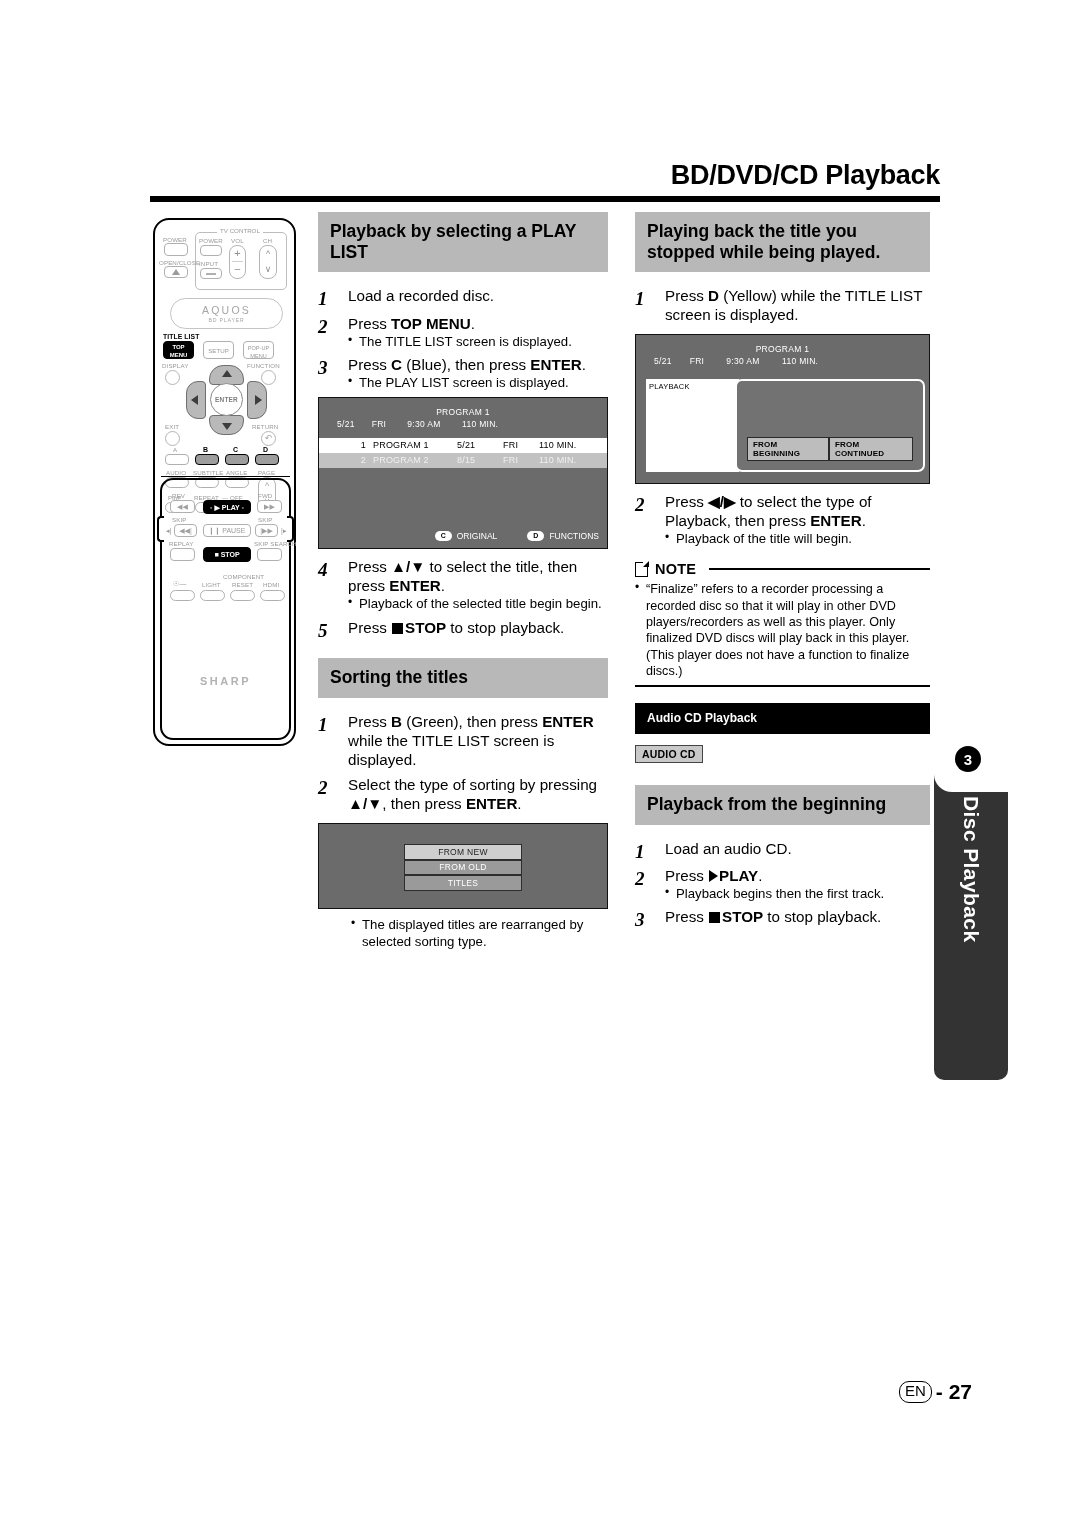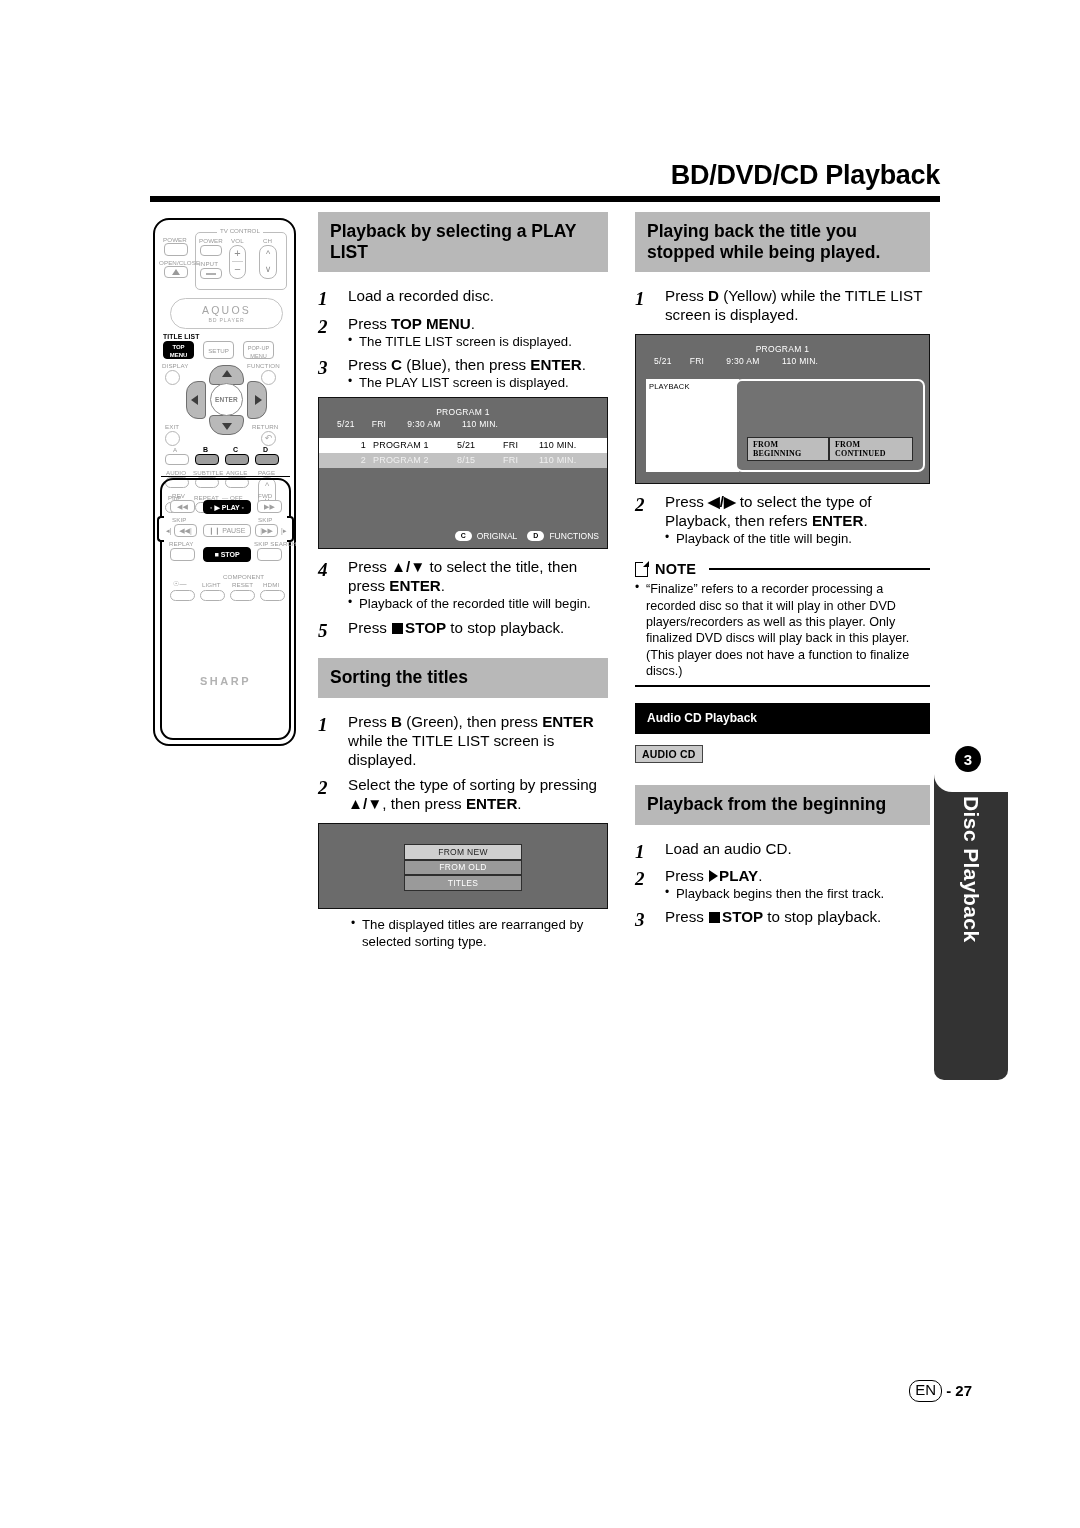--- a/index.html
+++ b/index.html
@@ -108,21 +108,21 @@
   .list-row.sel   { background:#ffffff; color:#000; }
   .list-row.unsel { background:#c2c2c2; color:#f0f0f0; }
   .list-row .idx  { width:54px; text-align:right; padding-right:7px; }
   .list-row .nm   { flex:1 1 auto; }
   .list-row .d1   { width:46px; text-align:left; }
   .list-row .d2   { width:36px; text-align:left; }
   .list-row .d3   { width:60px; text-align:left; }
 
   .scr-footer {
     position:absolute; right:8px; bottom:7px;
-    display:flex; gap:10px; align-items:center;
+    display:flex; gap:30px; align-items:center;
   }
   .fkey { display:flex; align-items:center; gap:5px; color:#fff; font-size:8.5px; }
   .fkey .pill {
     background:#fff; color:#000; font-size:7px; font-weight:bold;
     border-radius:7px; padding:1px 6px 1.5px 6px; line-height:1;
   }
 
   
   .menu-screen { height:86px; }
   .menu-box { position:absolute; left:50%; top:20px; transform:translateX(-50%); width:118px; }
@@ -139,21 +139,21 @@
     position:absolute; left:10px; top:44px; width:93px; height:93px;
     background:#fff;
   }
   .pb-left span { font-size:7.5px; color:#000; display:block; padding:3px 0 0 3px; letter-spacing:0.2px; }
   .pb-right {
     position:absolute; left:99px; top:44px; right:4px; height:93px;
     background:#727272; border:2px solid #fff; border-radius:7px;
   }
   .pb-btns {
     position:absolute; left:0; right:0; top:56px;
-    display:flex; justify-content:space-around; padding:0 10px;font-family:Liberation Serif, serif;
+    display:flex; justify-content:space-around; padding:0 10px;
   }
   .pb-btn {
     border:1px solid #2a2a2a; background:#bdbdbd; color:#000;
     font-size:8px; font-weight:bold; letter-spacing:0.2px;
     padding:1.5px 5px 2px 5px;
   }
 
   
   .note-wrap { margin-top:12px; }
   .note-head { display:flex; align-items:center; gap:7px; }
@@ -199,21 +199,21 @@
     writing-mode:vertical-rl; text-orientation:mixed;
     letter-spacing:0.4px; white-space:nowrap;
   }
 
   
   #footer { position:absolute; right:108px; top:1380px; display:flex; align-items:center; gap:4px; }
   #footer .en {
     border:1.8px solid #000; border-radius:10px;
     font-size:15px; font-weight:normal; padding:0px 5px 1px 5px; line-height:1.25;
   }
-  #footer .pg { font-size:15px; font-weight:bold; }
+  #footer .pg { font-size:21px; font-weight:bold; }
 
   
   #remote {
     position:absolute; left:153px; top:218px;
     width:143px; height:528px;
     border:2.6px solid #000; border-radius:16px;
     background:#fff;
   }
   .rm-text { font-family:"Liberation Sans", sans-serif; color:#9a9a9a; }
   .rm-lbl  { position:absolute; font-size:6.2px; color:#9a9a9a; letter-spacing:0.1px; white-space:nowrap; }
@@ -527,21 +527,21 @@
           <span>FUNCTIONS</span>
         </div>
       </div>
     </div>
 
     <div class="step">
       <div class="num">4</div>
       <div class="body">
         <span>Press </span><b>▲/▼</b><span> to select the title, then press </span><b>ENTER</b><span>.</span>
         <ul class="bullets">
-          <li>Playback of the recorded title will begin.</li>
+          <li>Playback of the selected title begin begin.</li>
         </ul>
       </div>
     </div>
 
     <div class="step" style="margin-top:4px;">
       <div class="num">5</div>
       <div class="body">
         <span>Press </span><span class="sq"></span><b>STOP</b><span> to stop playback.</span>
       </div>
     </div>
@@ -603,21 +603,21 @@
           <div class="pb-btn">FROM BEGINNING</div>
           <div class="pb-btn">FROM CONTINUED</div>
         </div>
       </div>
     </div>
 
     
     <div class="step" style="margin-top:6px;">
       <div class="num">2</div>
       <div class="body">
-        <span>Press </span><b>◀/▶</b><span> to select the type of Playback, then refers </span><b>ENTER</b><span>.</span>
+        <span>Press </span><b>◀/▶</b><span> to select the type of Playback, then press </span><b>ENTER</b><span>.</span>
         <ul class="bullets">
           <li>Playback of the title will begin.</li>
         </ul>
       </div>
     </div>
 
     
     <div class="note-wrap">
       <div class="note-head">
         <span class="pg"></span>

